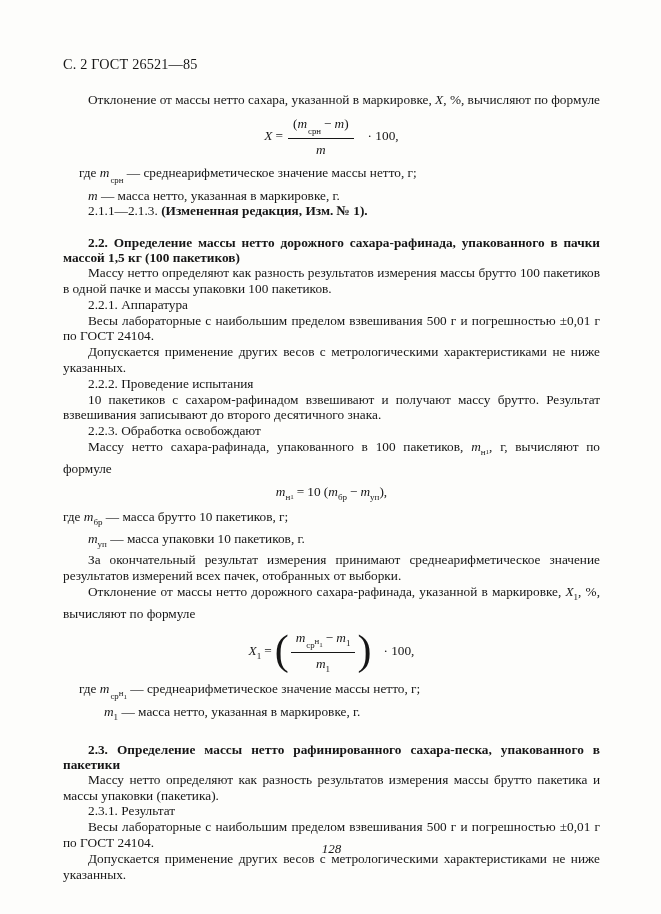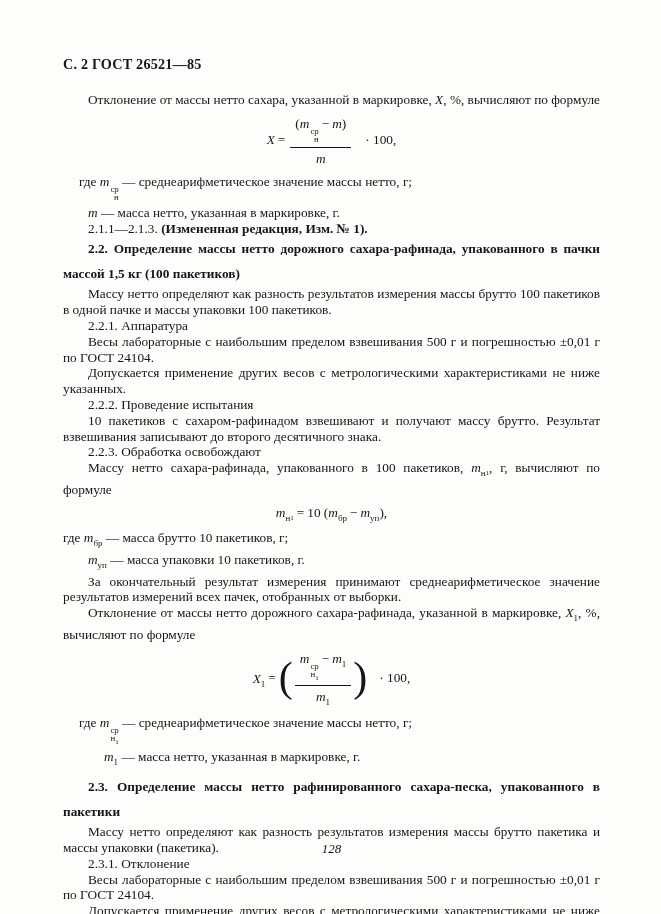--- a/index.html
+++ b/index.html
@@ -5,37 +5,37 @@
   * { margin:0; padding:0; box-sizing:border-box; }
   html,body { width:661px; height:914px; }
   body { background:#ffffff; }
   .page {
     position:relative; width:661px; height:914px; overflow:hidden;
     background:#fdfdfb; color:#161616;
     font-family:"Liberation Serif", serif; font-size:13.3px;
   }
   .header {
     position:absolute; top:56px; left:63px;
-    font-weight:bold; font-size:14.2px; letter-spacing:.2px;
+    font-weight:normal; font-size:14.2px; letter-spacing:.2px;
   }
   .content { position:absolute; top:92px; left:63px; width:537px; }
   p.body  { text-align:justify; text-indent:25px; line-height:15.8px; }
-  p.head  { font-weight:bold; text-align:justify; text-indent:25px; line-height:25px; }
+  p.head  { font-weight:bold; text-align:justify; text-indent:25px; line-height:15px;margin-top:16px; }
   p.def   { text-align:left; line-height:15.8px; }
   p.def.cont { padding-left:25px; }
   p.def.tall { margin:3px 16px; }
   .var { font-style:italic; }
   .op  { padding:0 3px; }
   .tail { margin-left:12px; }
   
   .sb  { font-size:9px;  vertical-align:-4px; font-style:normal; }
   .sbb { font-size:7px;  vertical-align:-2.5px; font-style:normal; }
   
   .ss {
-    display:inline-flex; flex-direction:column; align-items:flex-end;
+    display:inline-flex; flex-direction:row; align-items:flex-end;
     font-size:8.8px; line-height:8.6px; vertical-align:-6px;
     margin-left:1px; font-style:normal;
   }
   .ss .sst, .ss .ssb { display:block; }
   
   .formula { text-align:center; margin:7px 0 6px 0; line-height:1.25; }
   .frac { display:inline-block; vertical-align:middle; text-align:center; margin:0 2px; }
   .frac .num { display:block; border-bottom:1px solid #161616; padding:1px 5px 3px 5px; }
   .frac .den { display:block; padding:3px 5px 0 5px; }
   .bigparen {
@@ -105,21 +105,21 @@
 
     <p class="def tall"><span>где </span><span class="var">m</span><span class="ss">
           <span class="sst">ср</span>
           <span class="ssb"><span>н</span><span class="sbb">1</span></span>
         </span><span> — среднеарифметическое значение массы нетто, г;</span></p>
 
     <p class="def cont tall"><span class="var">m</span><span class="sb">1</span><span> — масса нетто, указанная в маркировке, г.</span></p>
 
     <p class="head">2.3. Определение массы нетто рафинированного сахара-песка, упакованного в пакетики</p>
     <p class="body">Массу нетто определяют как разность результатов измерения массы брутто пакетика и массы упаковки (пакетика).</p>
-    <p class="body">2.3.1. Отклонение</p>
+    <p class="body">2.3.1. Результат</p>
     <p class="body">Весы лабораторные с наибольшим пределом взвешивания 500 г и погрешностью ±0,01 г по ГОСТ 24104.</p>
     <p class="body">Допускается применение других весов с метрологическими характеристиками не ниже указанных.</p>
 
   </div>
 
   <div class="footer">128</div>
 
 </div>
 
 </body></html>

